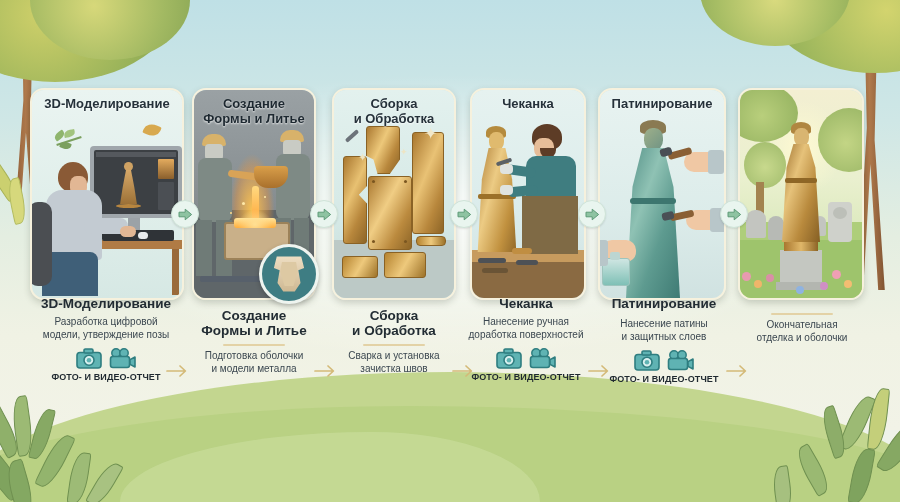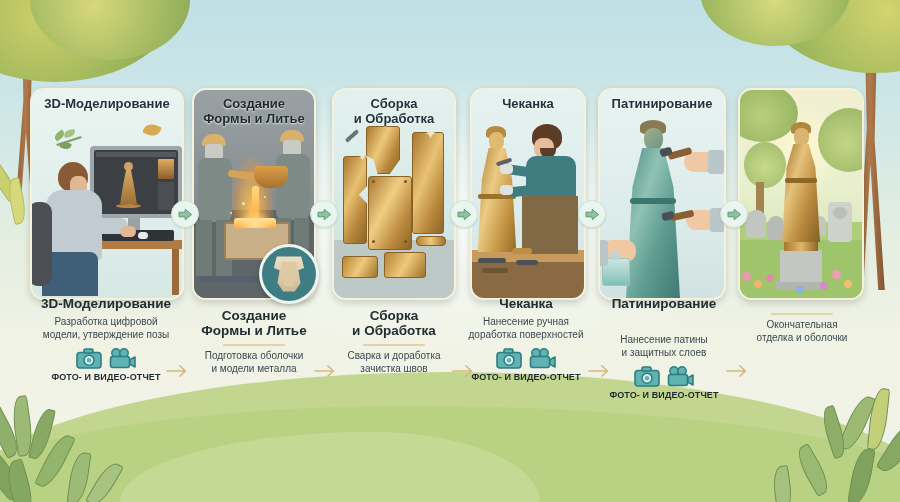--- a/index.html
+++ b/index.html
@@ -432,21 +432,21 @@
   <div class="tiny-arrow" style="left:314px;top:364px;">
     <svg width="22" height="14" viewBox="0 0 22 14" aria-hidden="true">
       <path d="M1 7h18M14 2l5.4 5L14 12" fill="none" stroke="#d4ba78" stroke-width="1.7" stroke-linecap="round" stroke-linejoin="round"></path>
     </svg>
   </div>
 
   <div class="lbl" style="left:332px;top:308px;width:124px;">
     <h3 style="white-space:pre-line;">Сборка
 и Обработка</h3>
     <div class="divider"></div>
-    <p style="white-space:pre-line;">Сварка и доработка
+    <p style="white-space:pre-line;">Сварка и установка
 зачистка швов</p>
   </div>
 
   <div class="tiny-arrow" style="left:452px;top:364px;">
     <svg width="22" height="14" viewBox="0 0 22 14" aria-hidden="true">
       <path d="M1 7h18M14 2l5.4 5L14 12" fill="none" stroke="#d4ba78" stroke-width="1.7" stroke-linecap="round" stroke-linejoin="round"></path>
     </svg>
   </div>
 
   <div class="lbl" style="left:460px;top:296px;width:132px;">
@@ -471,21 +471,21 @@
   </div>
 
   <div class="tiny-arrow" style="left:588px;top:364px;">
     <svg width="22" height="14" viewBox="0 0 22 14" aria-hidden="true">
       <path d="M1 7h18M14 2l5.4 5L14 12" fill="none" stroke="#d4ba78" stroke-width="1.7" stroke-linecap="round" stroke-linejoin="round"></path>
     </svg>
   </div>
 
   <div class="lbl" style="left:596px;top:296px;width:136px;">
     <h3>Патинирование</h3>
-    <p style="white-space:pre-line;margin-top:23px;">Нанесение патины
+    <p style="white-space:pre-line;margin-top:7px;">Нанесение патины
 и защитных слоев</p>
     <div class="media">
       <svg width="26" height="21" viewBox="0 0 26 21" aria-hidden="true">
         <rect x="1" y="4.5" width="24" height="15.5" rx="3" fill="#5fb3b3" stroke="#2f7e80" stroke-width="1.6"></rect>
         <rect x="8" y="1" width="9" height="4" rx="1.4" fill="#5fb3b3" stroke="#2f7e80" stroke-width="1.6"></rect>
         <circle cx="13" cy="12.2" r="5" fill="#d9f0ef" stroke="#2f7e80" stroke-width="1.6"></circle>
         <circle cx="13" cy="12.2" r="2.3" fill="#5fb3b3"></circle>
       </svg>
       <svg width="28" height="21" viewBox="0 0 28 21" aria-hidden="true">
         <circle cx="7" cy="5" r="4.2" fill="#5fb3b3" stroke="#2f7e80" stroke-width="1.5"></circle>

